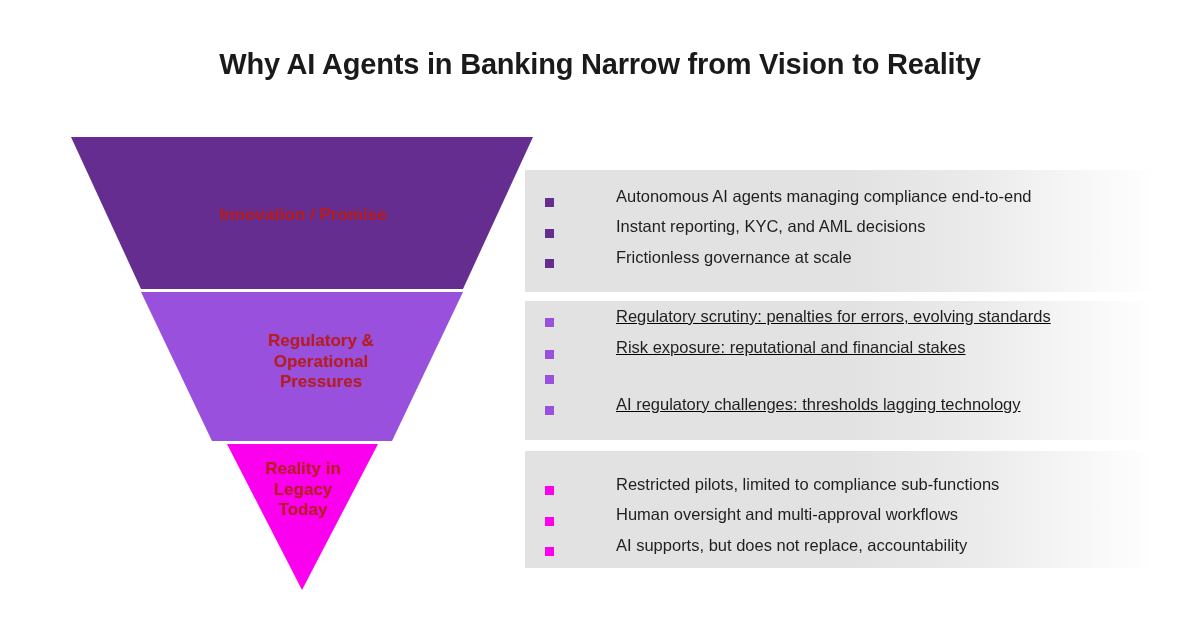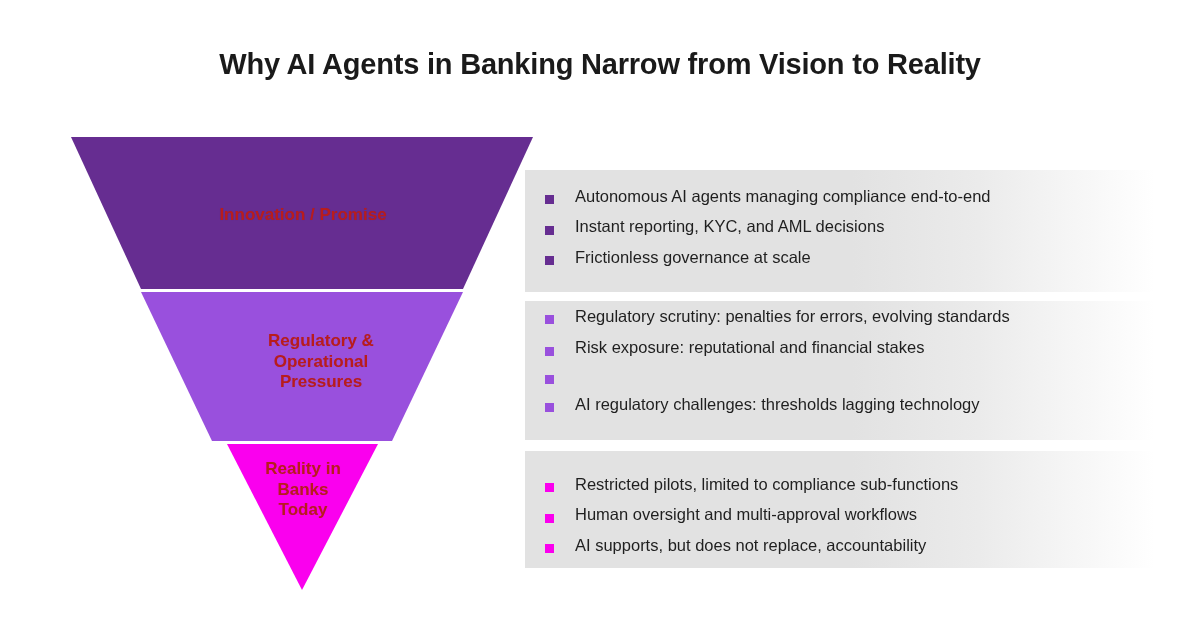--- a/index.html
+++ b/index.html
@@ -97,24 +97,25 @@
   
   .bullets {
     position: absolute;
   }
   .bullets-1 { left: 545px; top: 186px; }
   .bullets-2 { left: 545px; top: 306px; }
   .bullets-3 { left: 545px; top: 462px; margin-top: 12px; }
 
   .bullet-row {
     display: flex;
-    align-items: center;
+    align-items: flex-end;
     margin-bottom: 9px;
-  }
-  .bullets-2 .bullet-row { margin-bottom: 10px; }
+    gap: 41px;
+  }
+  .bullets-2 .bullet-row { margin-bottom: 10px; text-decoration: underline; }
 
   .bullet-marker {
     width: 9px;
     height: 9px;
     flex: 0 0 9px;
     margin-top: 6px;
     margin-right: 21px;
   }
   .bullet-text {
     font-size: 16.5px;
@@ -143,21 +144,21 @@
   <div class="seg-label seg-label-1">
     <div>Innovation / Promise</div>
   </div>
   <div class="seg-label seg-label-2">
     <div>Regulatory &amp;</div>
     <div>Operational</div>
     <div>Pressures</div>
   </div>
   <div class="seg-label seg-label-3">
     <div>Reality in</div>
-    <div>Banks</div>
+    <div>Legacy</div>
     <div>Today</div>
   </div>
 
   <div class="bullets bullets-1">
     <div class="bullet-row">
       <span class="bullet-marker" style="background: rgb(102, 45, 145);"></span>
       <span class="bullet-text">Autonomous AI agents managing compliance end-to-end</span>
     </div>
     <div class="bullet-row">
       <span class="bullet-marker" style="background: rgb(102, 45, 145);"></span>

